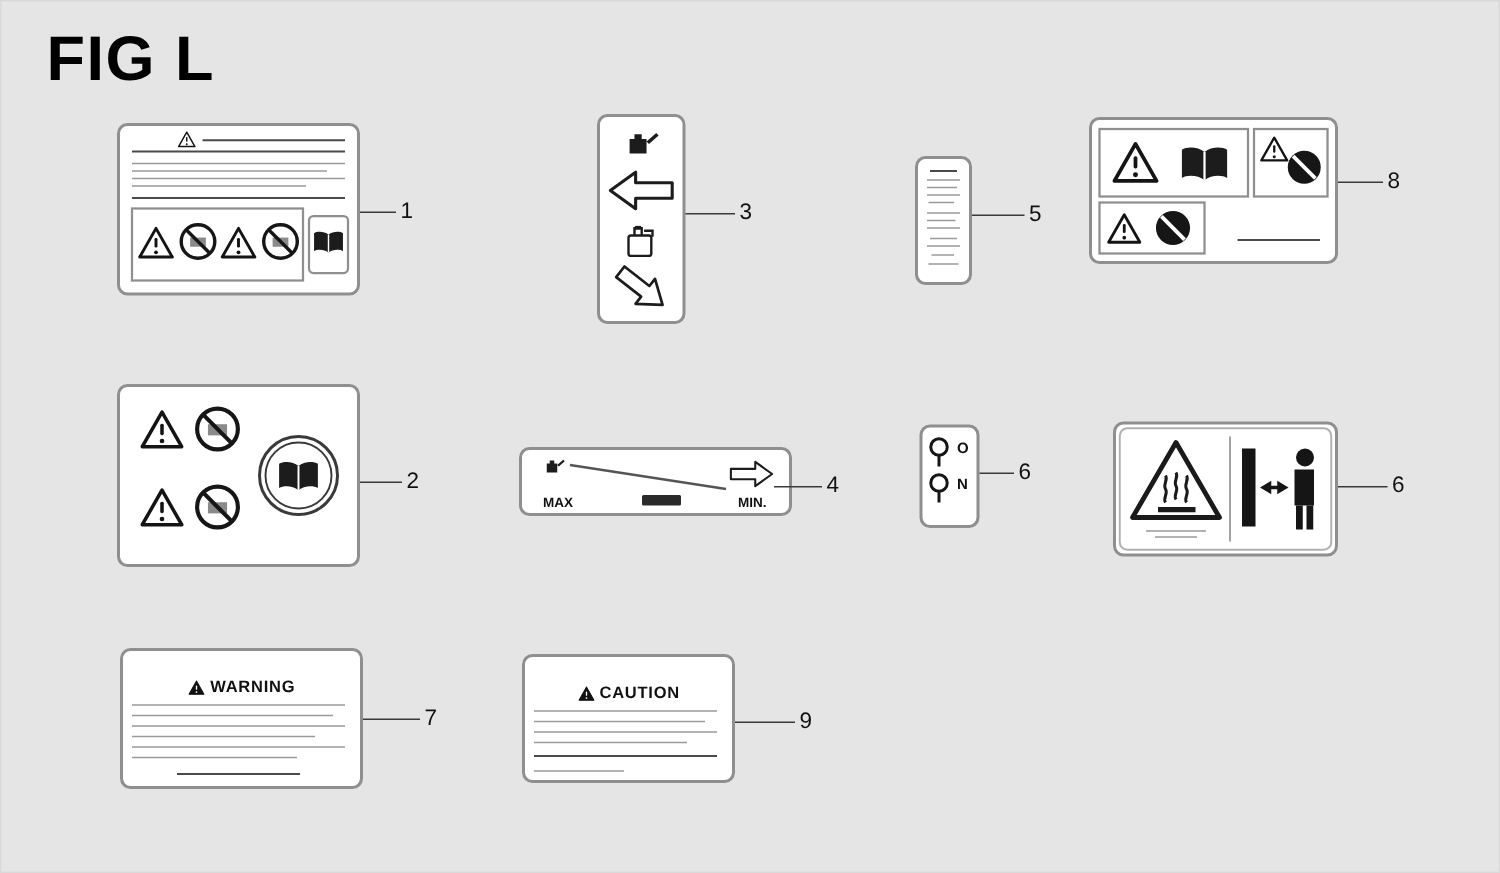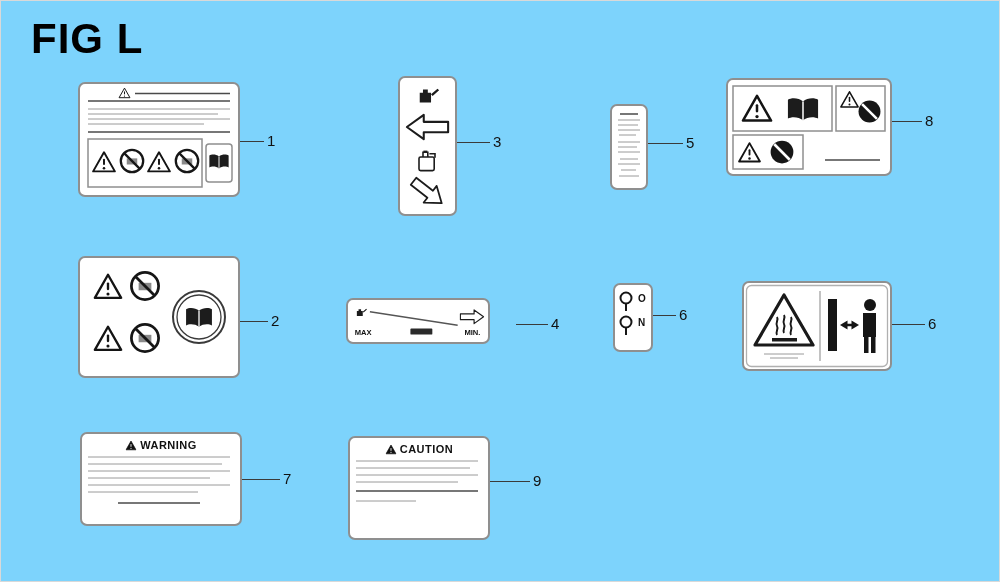--- a/index.html
+++ b/index.html
@@ -1,32 +1,32 @@
 <!DOCTYPE html>
 <html><head>
 <meta charset="utf-8">
 <style>
   html,body{margin:0;padding:0;background:#fff;}
   .canvas{
-    position:relative;width:1000px;height:582px;background:#7dd3fc;
+    position:relative;width:1000px;height:582px;background:#e5e5e5;
     font-family:"Liberation Sans",sans-serif;overflow:hidden;
     border:1px solid #d9d9d9;box-sizing:border-box;
   }
   .fig-title{
     position:absolute;left:30px;top:14px;font-size:42px;font-weight:900;
     letter-spacing:1px;color:#000;
   }
   .decal{
     position:absolute;background:#fff;border:2px solid #8f8f8f;border-radius:7px;
     box-sizing:border-box;overflow:hidden;
   }
   .decal > svg{display:block;width:100%;height:100%;}
   .decal-head{
     display:flex;align-items:center;justify-content:center;gap:3px;
-    padding-top:5px;font-weight:bold;font-size:11px;letter-spacing:.5px;color:#111;
+    padding-top:18px;font-weight:bold;font-size:11px;letter-spacing:.5px;color:#111;
   }
   .head-tri{width:12px;height:11px;}
   .leader{position:absolute;height:0;border-top:1.6px solid #3a3a3a;}
   .callout{position:absolute;font-size:15px;color:#111;}
   .ln{stroke:#9a9a9a;stroke-width:1;}
   .ln-d{stroke:#4a4a4a;stroke-width:1.4;}
   .cellbox{fill:none;stroke:#8f8f8f;stroke-width:1.5;}
   .t-small{font:bold 9px "Liberation Sans",sans-serif;fill:#111;}
   .t-pos{font:bold 10px "Liberation Sans",sans-serif;fill:#111;}
 </style>
@@ -122,21 +122,21 @@
       <use href="#sym-arrow-left" x="5" y="34" width="45" height="30"></use>
       <use href="#sym-jug" x="15" y="70" width="24" height="26"></use>
       <g transform="rotate(38 27 115)">
         <use href="#sym-arrow-right" x="6" y="101" width="42" height="26"></use>
       </g>
     </svg>
   </div>
   <div class="leader" style="left:456px;top:141px;width:33px"></div>
   <div class="callout" style="left:492px;top:132px">3</div>
 
-  <div class="decal" style="left:345px;top:297px;width:144px;height:46px">
+  <div class="decal" style="left:345px;top:297px;width:182px;height:46px">
     <svg viewBox="0 0 166 42">
       <use href="#sym-oilcan" x="6" y="3" width="18" height="13"></use>
       <line x1="26" y1="10" x2="130" y2="26" stroke="#555" stroke-width="1.6"></line>
       <use href="#sym-arrow-right" x="132" y="6" width="30" height="20"></use>
       <text x="8" y="38" class="t-small">MAX</text>
       <rect x="74" y="30" width="26" height="7" rx="1" fill="#2a2a2a"></rect>
       <text x="138" y="38" class="t-small">MIN.</text>
     </svg>
   </div>
   <div class="leader" style="left:515px;top:323px;width:32px"></div>
@@ -204,21 +204,21 @@
       <use href="#sym-no-dark" x="128" y="18" width="27" height="27"></use>
       <rect x="5" y="55" width="70" height="34" class="cellbox"></rect>
       <use href="#sym-warn-tri" x="9" y="61" width="25" height="23"></use>
       <use href="#sym-no-dark" x="40" y="58" width="28" height="28"></use>
       <line x1="97" y1="80" x2="152" y2="80" class="ln-d"></line>
     </svg>
   </div>
   <div class="leader" style="left:891px;top:120px;width:30px"></div>
   <div class="callout" style="left:924px;top:111px">8</div>
 
-  <div class="decal" style="left:347px;top:435px;width:142px;height:104px">
+  <div class="decal" style="left:347px;top:435px;width:142px;height:86px">
     <div class="decal-head">
       <svg class="head-tri" viewBox="0 0 32 32">
           <use href="#sym-warn-tri-solid"></use>
         </svg>
       <span>CAUTION</span>
     </div>
     <svg viewBox="0 0 134 58" style="width:134px;height:58px;display:block">
       <line x1="6" y1="6" x2="128" y2="6" class="ln"></line>
       <line x1="6" y1="13" x2="120" y2="13" class="ln"></line>
       <line x1="6" y1="20" x2="128" y2="20" class="ln"></line>

